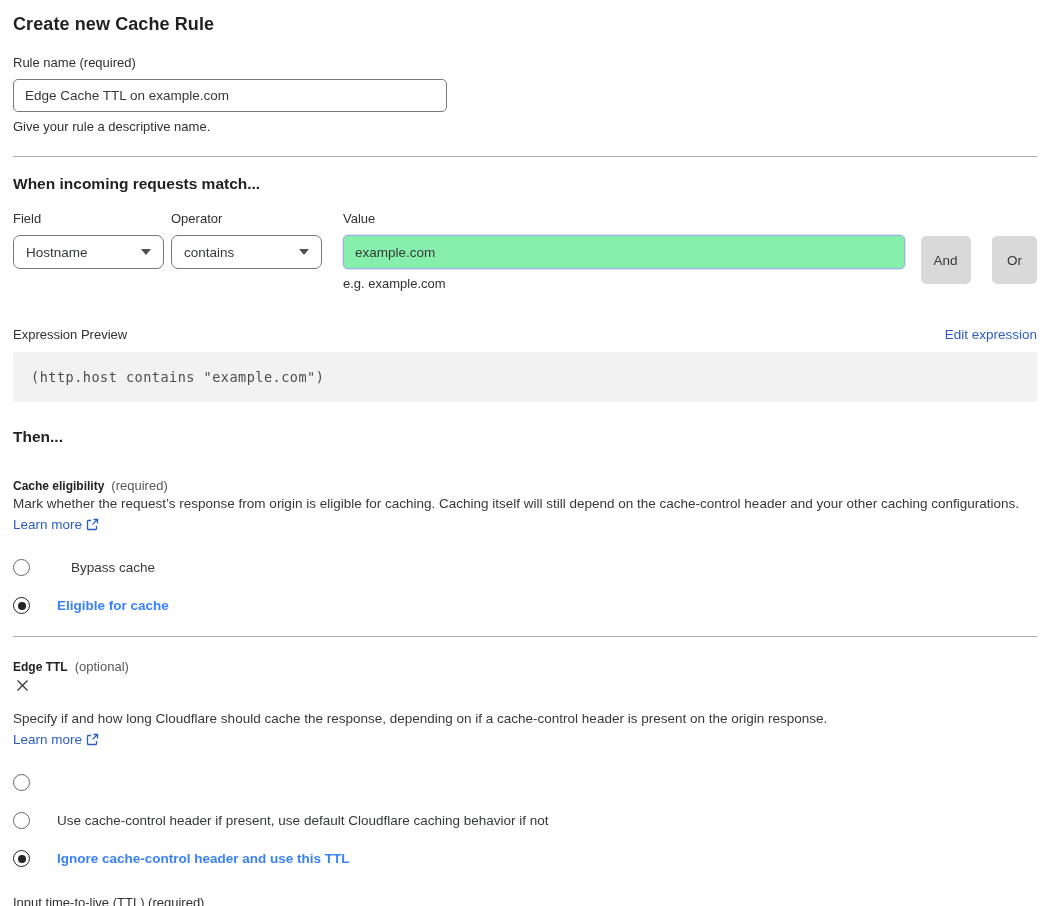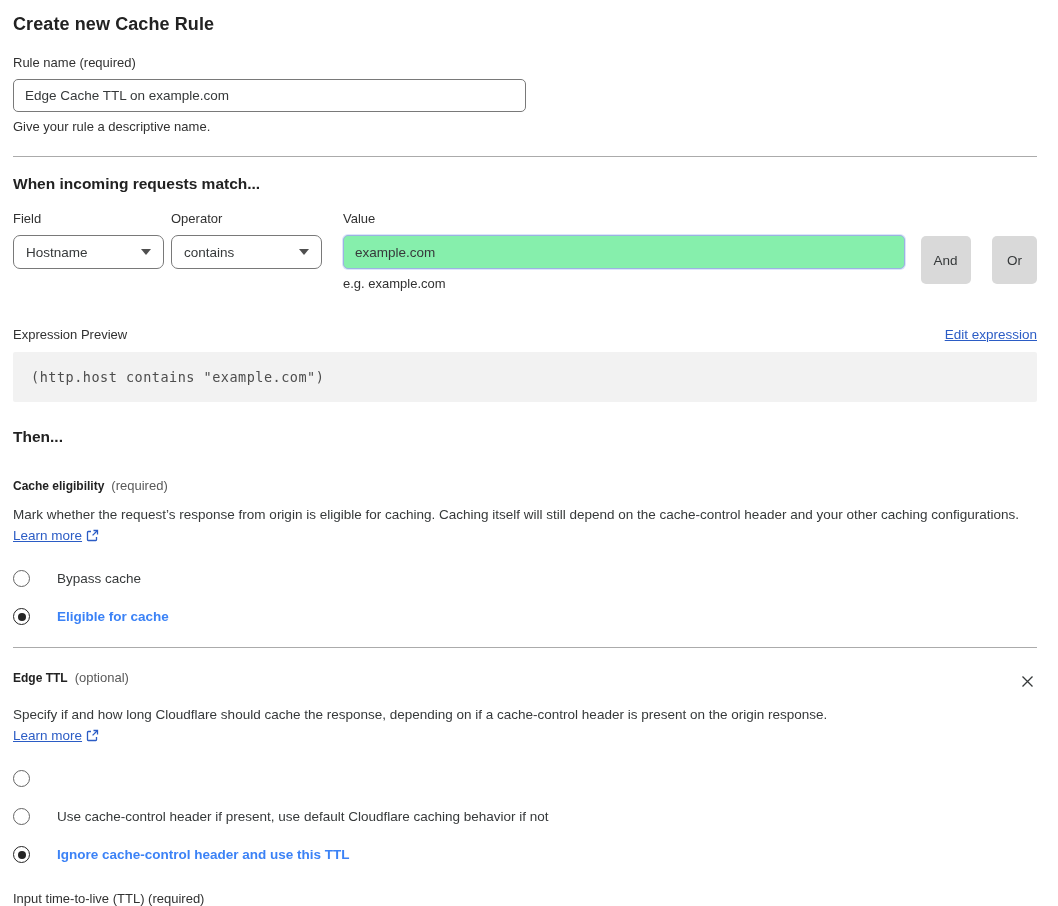--- a/index.html
+++ b/index.html
@@ -14,21 +14,21 @@
 
   h1.page-title { font-size: 18px; font-weight: 700; color: #222; letter-spacing: .1px; }
 
   .field-label { display: block; font-size: 13px; color: #313131; margin-bottom: 9px; }
 
   .text-input {
     height: 33px; border: 1px solid #797979; border-radius: 5px;
     font-family: "Liberation Sans", sans-serif; font-size: 13.5px; color: #36393a;
     padding: 0 11px; background: #fff; outline: none; display: block;
   }
-  .rule-name-input { width: 513px; margin-top: 20px0; }
+  .rule-name-input { width: 434px; margin-top: 20px0; }
 
   .help-text { font-size: 13px; color: #313131; margin-top: 7px; }
 
   .divider { border: none; border-top: 1px solid #ababab; margin: 22px 0 0 0; }
 
   h2.section-heading { font-size: 15.5px; font-weight: 700; color: #222; }
 
   .match-row { display: flex; align-items: flex-start; margin-top: 18px; }
   .match-col { display: flex; flex-direction: column; }
   .select {
@@ -45,53 +45,53 @@
   .andor { margin-left: 16px; margin-top: 25px; }
   .gray-btn {
     height: 48px; min-width: 45px; padding: 0 13px; background: #d9d9d9; border: none;
     border-radius: 5px; font-family: "Liberation Sans", sans-serif; font-size: 13.5px;
     color: #36393a; cursor: pointer;
   }
   .gray-btn + .gray-btn { margin-left: 17px; }
 
   .expr-head { display: flex; justify-content: space-between; align-items: baseline; margin-top: 36px; gap: 37px; }
   .expr-label { font-size: 13px; color: #313131; }
-  a.link { color: #2b5cc5; text-decoration: underline; font-size: 13.5px; cursor: pointer; }
+  a.link { color: #2b5cc5; font-size: 13.5px; cursor: pointer; }
   .code-block {
     margin-top: 10px; background: #f2f2f2; border-radius: 2px; padding: 17px 18px;
     font-family: "DejaVu Sans Mono", "Liberation Mono", monospace; font-size: 13.5px;
     color: #4d4d4d; letter-spacing: .5px;
   }
 
   .then-heading { margin-top: 26px; font-size: 16px; }
 
   .subsection-head { display: flex; align-items: baseline; margin-top: 32px; }
   .subsection-title { font-size: 12px; font-weight: 700; color: #222; }
   .qualifier { font-size: 13px; color: #595959; margin-left: 7px; }
-  .desc { font-size: 13.5px; line-height: 21px; color: #36393a; margin-top: 11px; }
+  .desc { font-size: 13.5px; line-height: 21px; color: #36393a; margin-top: 0; }
   .desc.narrow { max-width: 838px; }
 
   .learn-more { white-space: nowrap; }
   .ext-icon { display: inline-block; vertical-align: -2px; margin-left: 4px; }
 
   .radio-row { display: flex; align-items: center; margin-top: 21px; cursor: pointer; }
-  .radio-row.first { margin-top: 22px; }
+  .radio-row.first { margin-top: 22px; gap: 14px; }
   .radio {
     width: 17px; height: 17px; border-radius: 50%; border: 1.5px solid #656565;
     background: #fff; flex: 0 0 auto; position: relative;
   }
   .radio.checked { border-color: #252525; }
   .radio.checked::after {
     content: ""; position: absolute; left: 50%; top: 50%; width: 8px; height: 8px;
     margin: -4px 0 0 -4px; border-radius: 50%; background: #252525;
   }
   .radio-label { font-size: 13.5px; margin-left: 27px; color: #36393a; }
   .radio-label.bold { font-weight: 700; color: #3b82f6; }
 
-  .edge-head-row { display: flex; justify-content: space-between; align-items: flex-start; margin-top: 22px; }
+  .edge-head-row { display: flex; justify-content: center; align-items: flex-start; margin-top: 22px; flex-direction: column; }
   .close-btn { background: none; border: none; cursor: pointer; padding: 2px; margin-top: 2px; }
 
   .ttl-label { margin-top: 28px; }
 </style>
 </head>
 <body>
 
 <div class="page">
 
   <h1 class="page-title">Create new Cache Rule</h1>

